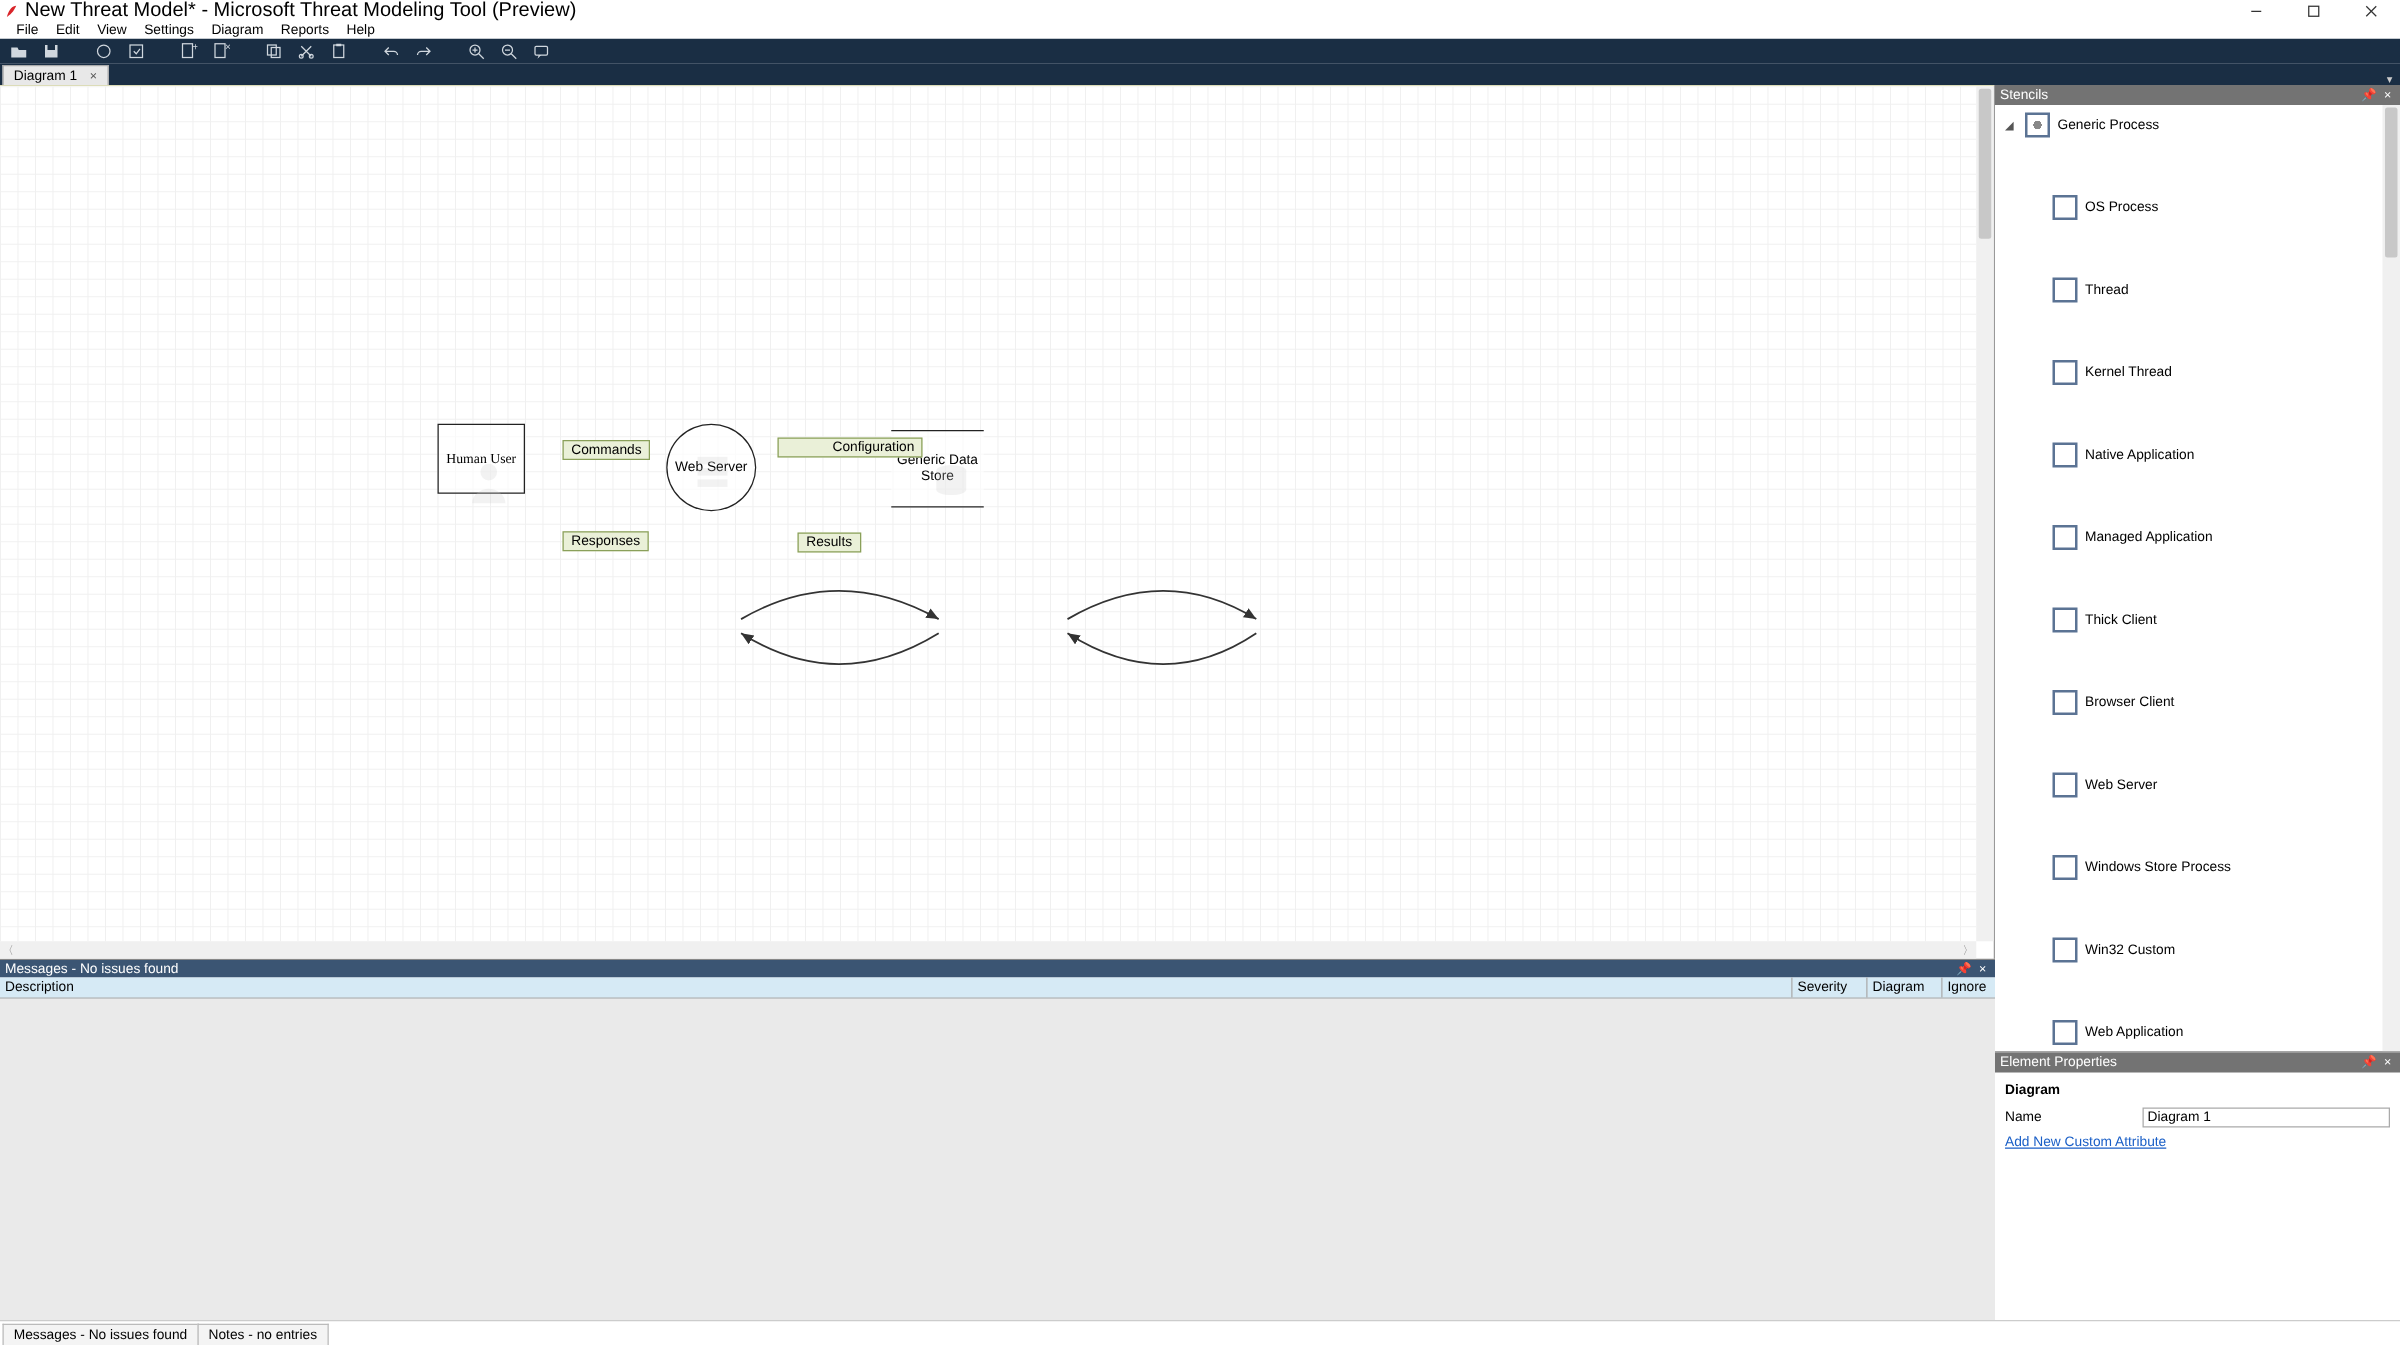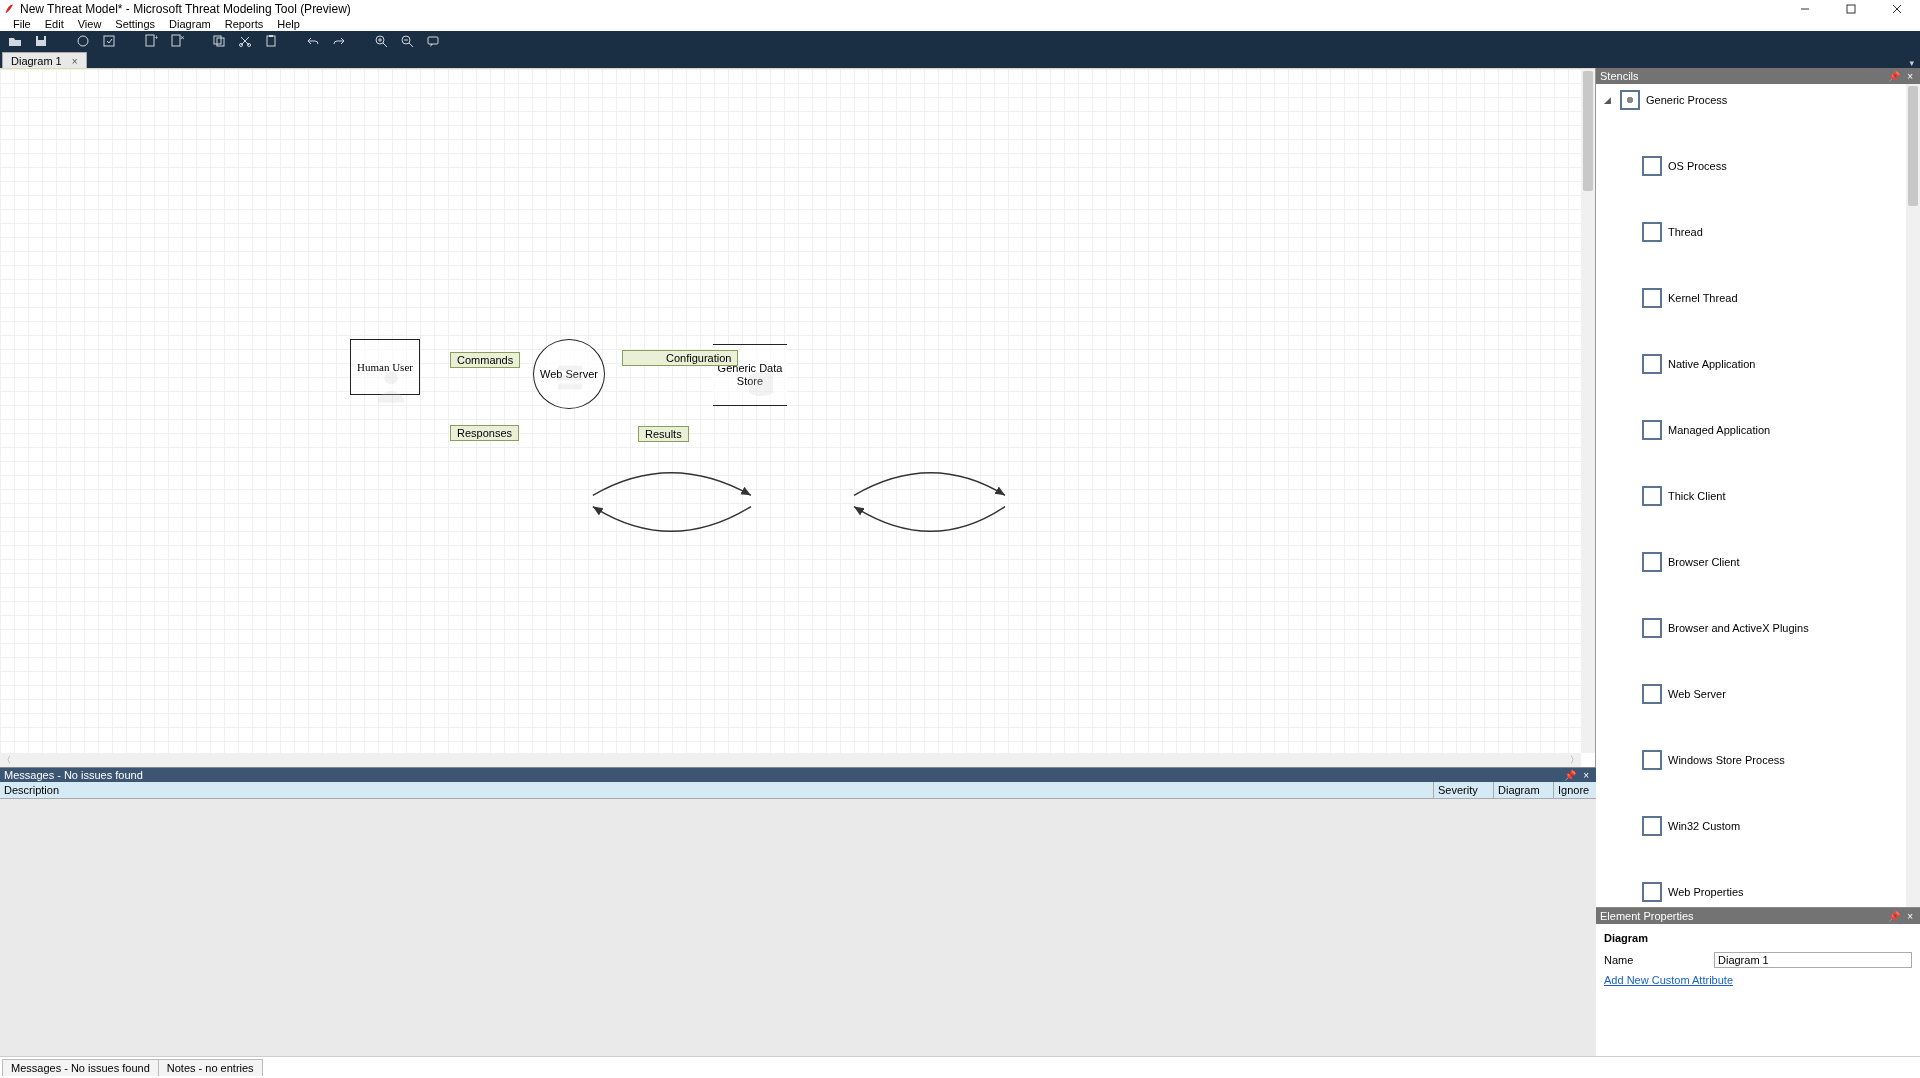--- a/index.html
+++ b/index.html
@@ -1,21 +1,21 @@
 <!DOCTYPE html>
 <html><head>
 <meta charset="utf-8">
 <style>
 * { box-sizing: border-box; margin: 0; padding: 0; }
 body { font-family: "Segoe UI", Tahoma, sans-serif; font-size: 11px; background: #fff; width: 1920px; height: 1078px; overflow: hidden; display: flex; flex-direction: column; }
 
 
 .titlebar { height: 17px; display: flex; align-items: center; background: #fff; padding-left: 4px; }
 .titlebar .app-icon { width: 12px; height: 12px; margin-right: 4px; }
-.titlebar .title { flex: 1; font-size: 12px; }
+.titlebar .title { flex: 1; font-size: 16px; }
 .titlebar .wbtn { width: 46px; height: 17px; display: flex; align-items: center; justify-content: center; cursor: pointer; }
 .titlebar .wbtn svg { width: 10px; height: 10px; }
 
 
 .menubar { height: 14px; display: flex; align-items: center; padding-left: 6px; gap: 0; background: #fff; }
 .menubar .mitem { padding: 0 7px; font-size: 11px; cursor: pointer; }
 
 
 .toolbar { height: 20px; background: #1a2e44; display: flex; align-items: center; padding: 0 6px; gap: 8px; }
 .toolbar .tbtn { width: 18px; height: 18px; display: flex; align-items: center; justify-content: center; cursor: pointer; color: #d0d7de; }
@@ -355,37 +355,33 @@
         <div class="stn-row child">
             <span class="stn-icon"></span>
             <span class="stn-label">Thick Client</span>
           </div>
         <div class="stn-row child">
             <span class="stn-icon"></span>
             <span class="stn-label">Browser Client</span>
           </div>
         <div class="stn-row child">
             <span class="stn-icon"></span>
-            <span class="stn-label">Browser and ActiveX Plugins</span>
-          </div>
-        <div class="stn-row child">
-            <span class="stn-icon"></span>
             <span class="stn-label">Web Server</span>
           </div>
         <div class="stn-row child">
             <span class="stn-icon"></span>
             <span class="stn-label">Windows Store Process</span>
           </div>
         <div class="stn-row child">
             <span class="stn-icon"></span>
             <span class="stn-label">Win32 Custom</span>
           </div>
         <div class="stn-row child">
             <span class="stn-icon"></span>
-            <span class="stn-label">Web Properties</span>
+            <span class="stn-label">Web Application</span>
           </div>
         <div class="stn-vscroll">
             <div class="thumb"></div>
           </div>
       </div>
     </div>
 
     <div class="props">
       <div class="panel-header">
         <span>Element Properties</span>

